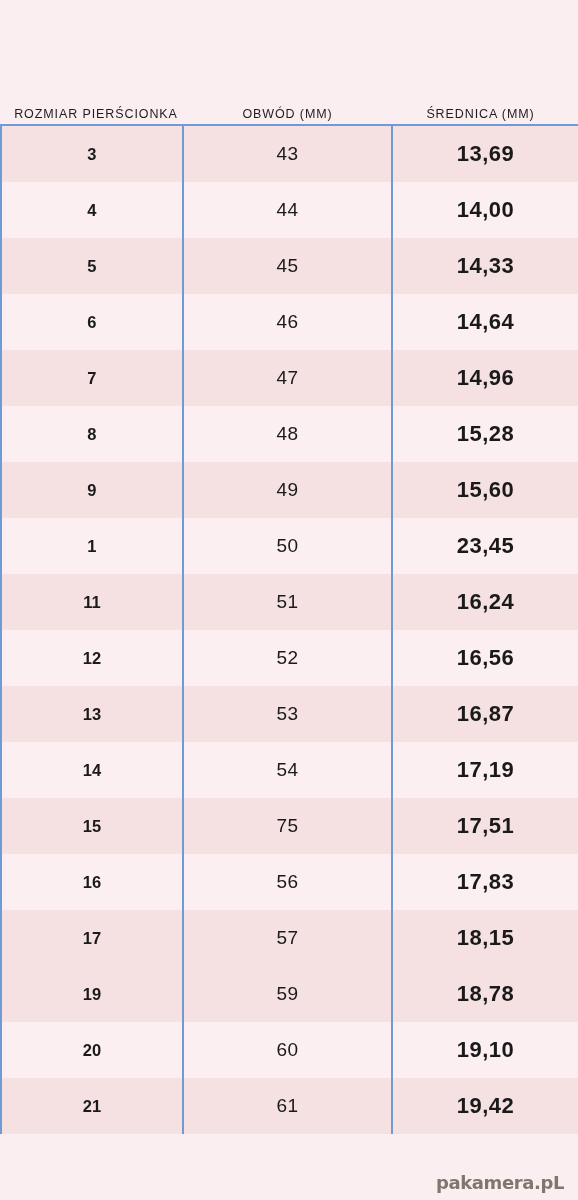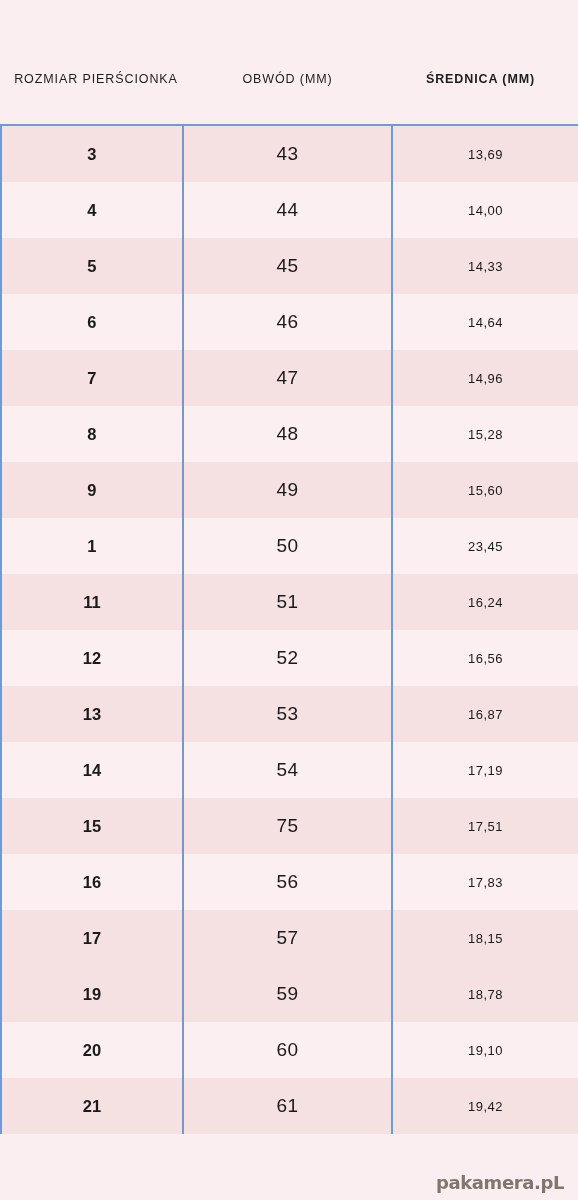--- a/index.html
+++ b/index.html
@@ -14,35 +14,35 @@
     width:578px; height:1200px;
     background:#faeef1;
   }
 
   
   .thead {
     position:absolute; left:0; top:0;
     width:578px; height:124px;
     background:#faeef1;
     display:flex;
-    align-items:center;
+    align-items:flex-end;
   }
   .th {
     padding-top:36px;
     text-align:center;
     color:#1d1d1d;
     font-size:12.5px;
     letter-spacing:0.9px;
     line-height:1.42;
     text-transform:uppercase;
     font-weight:400;
   }
   .th-1 { width:192px; }
   .th-2 { width:191px; }
-  .th-3 { width:195px;font-weight:bold; }
+  .th-3 { width:195px; }
 
   
   .tbody {
     position:absolute; left:0; top:124px;
     width:578px; height:1076px;
     border-top:2px solid #6f9ad6;
   }
   .tr {
     position:relative;
     display:flex;
@@ -70,22 +70,22 @@
   .td-circ {
     width:218px;
     font-size:19px;
     font-weight:400;
     border-right:2px solid #6f9ad6;
     letter-spacing:0.5px;
     text-align:center;
   }
   .td-diam {
     width:193px;
-    font-size:13px;
-    font-weight:400;
+    font-size:22px;
+    font-weight:700;
     letter-spacing:0.5px;
   }
 
   
   .watermark {
     position:absolute;
     right:14px;
     bottom:8px;
     font-size:18px;
     font-weight:700;

